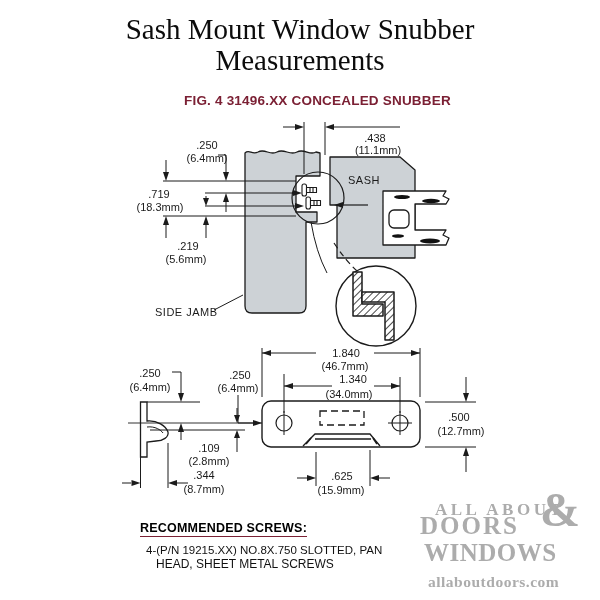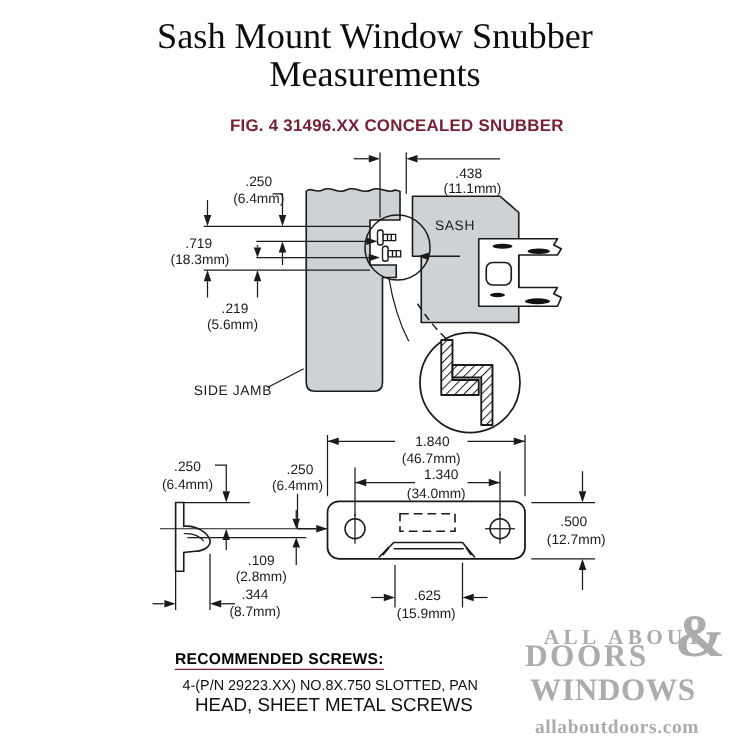--- a/index.html
+++ b/index.html
@@ -19,21 +19,21 @@
   }
   svg text{font-family:"Liberation Sans", sans-serif;fill:#1b1b1b;}
   .dim{font-size:11px;}
   .lbl{font-size:11px;letter-spacing:.5px;}
   .screws-note{position:absolute;left:140px;top:518px;}
   .screws-heading{
     display:inline-block;color:#000000;font-size:12.5px;font-weight:bold;
     letter-spacing:.2px;border-bottom:1.5px solid #7b2034;padding-bottom:1px;
   }
   .screws-line1{margin:7px 0 0 6px;font-size:11.5px;color:#111;}
-  .screws-line2{margin:1px 0 0 16px;font-size:15px;color:#111;}
+  .screws-line2{margin:1px 0 0 16px;font-size:12px;color:#111;}
   .logo{
     position:absolute;left:412px;top:494px;width:180px;height:100px;
     color:#acacac;font-family:"Liberation Serif", serif;
   }
   .logo div{position:absolute;white-space:nowrap;}
   .logo-allabout{left:23px;top:6px;font-size:17px;font-weight:600;letter-spacing:3.5px;}
   .logo-amp{left:128px;top:-12px;font-size:48px;font-weight:bold;}
   .logo-doors{left:8px;top:18px;font-size:25px;font-weight:bold;letter-spacing:2px;}
   .logo-windows{left:12px;top:45px;font-size:25px;font-weight:bold;letter-spacing:.5px;}
   .logo-url{left:16px;top:79px;font-size:15.5px;font-weight:bold;letter-spacing:.5px;}
@@ -256,21 +256,21 @@
       <line x1="466" y1="472" x2="466" y2="456" stroke="#1b1b1b" stroke-width="1"></line>
       <polygon points="466,447 463,456 469,456" fill="#1b1b1b"></polygon>
       <text class="dim" x="459" y="421" text-anchor="middle">.500</text>
       <text class="dim" x="461" y="435" text-anchor="middle">(12.7mm)</text>
     </g>
   </g>
 </svg>
 
 <div class="screws-note">
   <span class="screws-heading">RECOMMENDED SCREWS:</span>
-  <div class="screws-line1">4-(P/N 29223.XX) NO.8X.750 SLOTTED, PAN</div>
+  <div class="screws-line1">4-(P/N 19215.XX) NO.8X.750 SLOTTED, PAN</div>
   <div class="screws-line2">HEAD, SHEET METAL SCREWS</div>
 </div>
 
 <div class="logo">
   <div class="logo-allabout">ALL ABOUT</div>
   <div class="logo-amp">&amp;</div>
   <div class="logo-doors">DOORS</div>
   <div class="logo-windows">WINDOWS</div>
   <div class="logo-url">allaboutdoors.com</div>
 </div>

